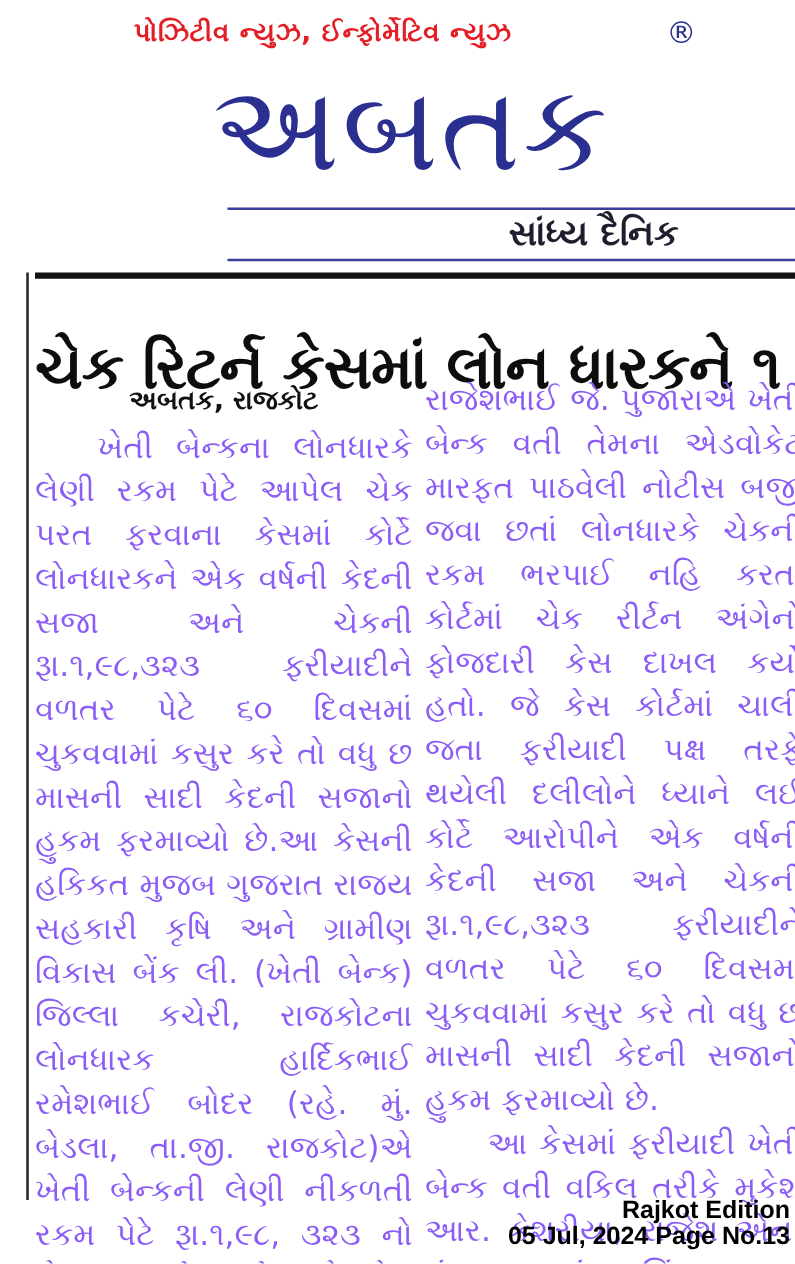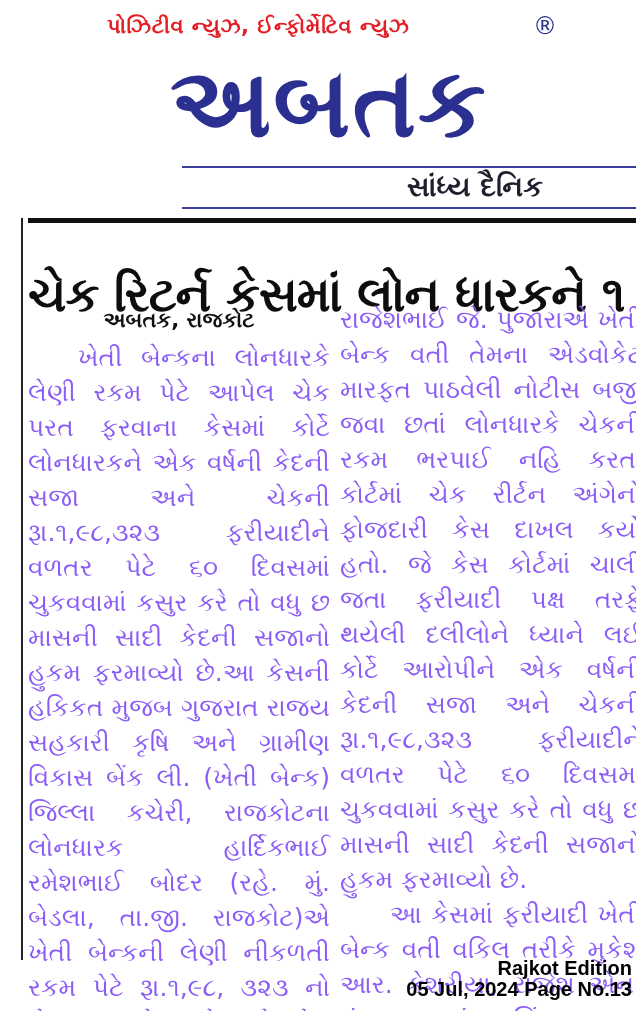--- a/index.html
+++ b/index.html
@@ -30,21 +30,21 @@
     font-size: 24px;
     color: #2b2f90;
     font-weight: normal;
   }
   .logo {
     position: absolute;
     left: 84px; top: 40px;
     width: 466px; height: 126px;
     font-size: 96px;
     line-height: 126px;
-    font-weight: 700;
+    font-weight: 400;
     color: #2b2f90;
     text-align: center;
     letter-spacing: 2px;
     white-space: nowrap;
   }
   .sub-banner {
     position: absolute;
     left: 170px; top: 166px;
     width: 466px;
     border-top: 2px solid #3a3f9b;

